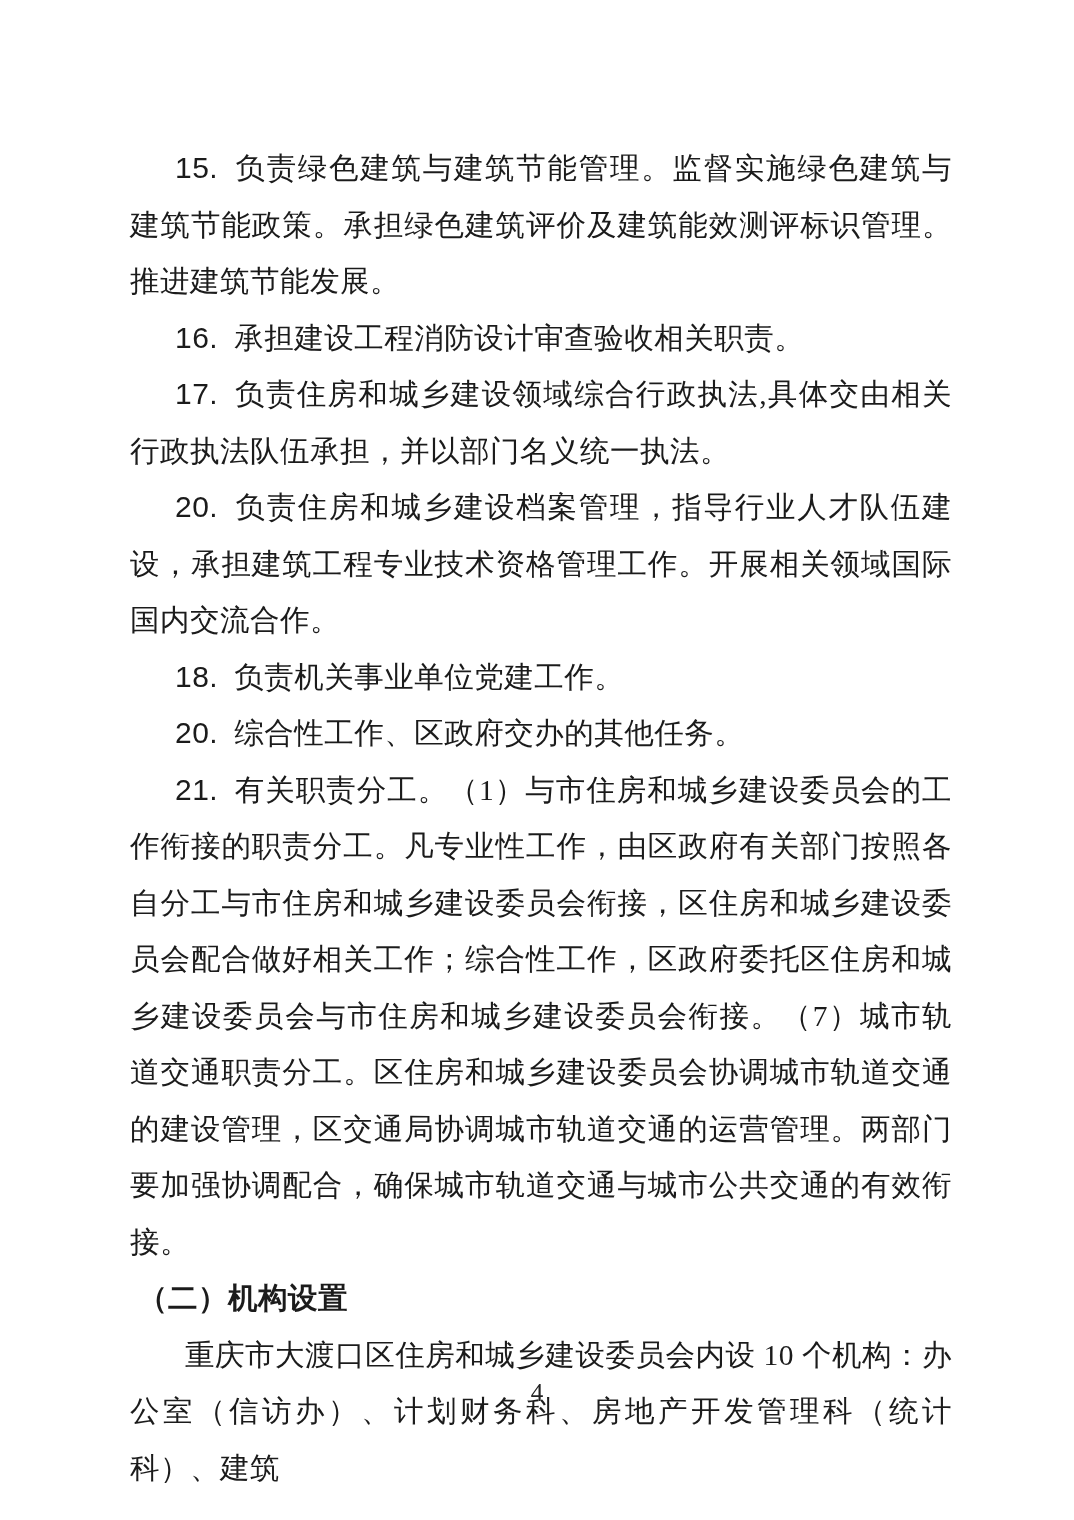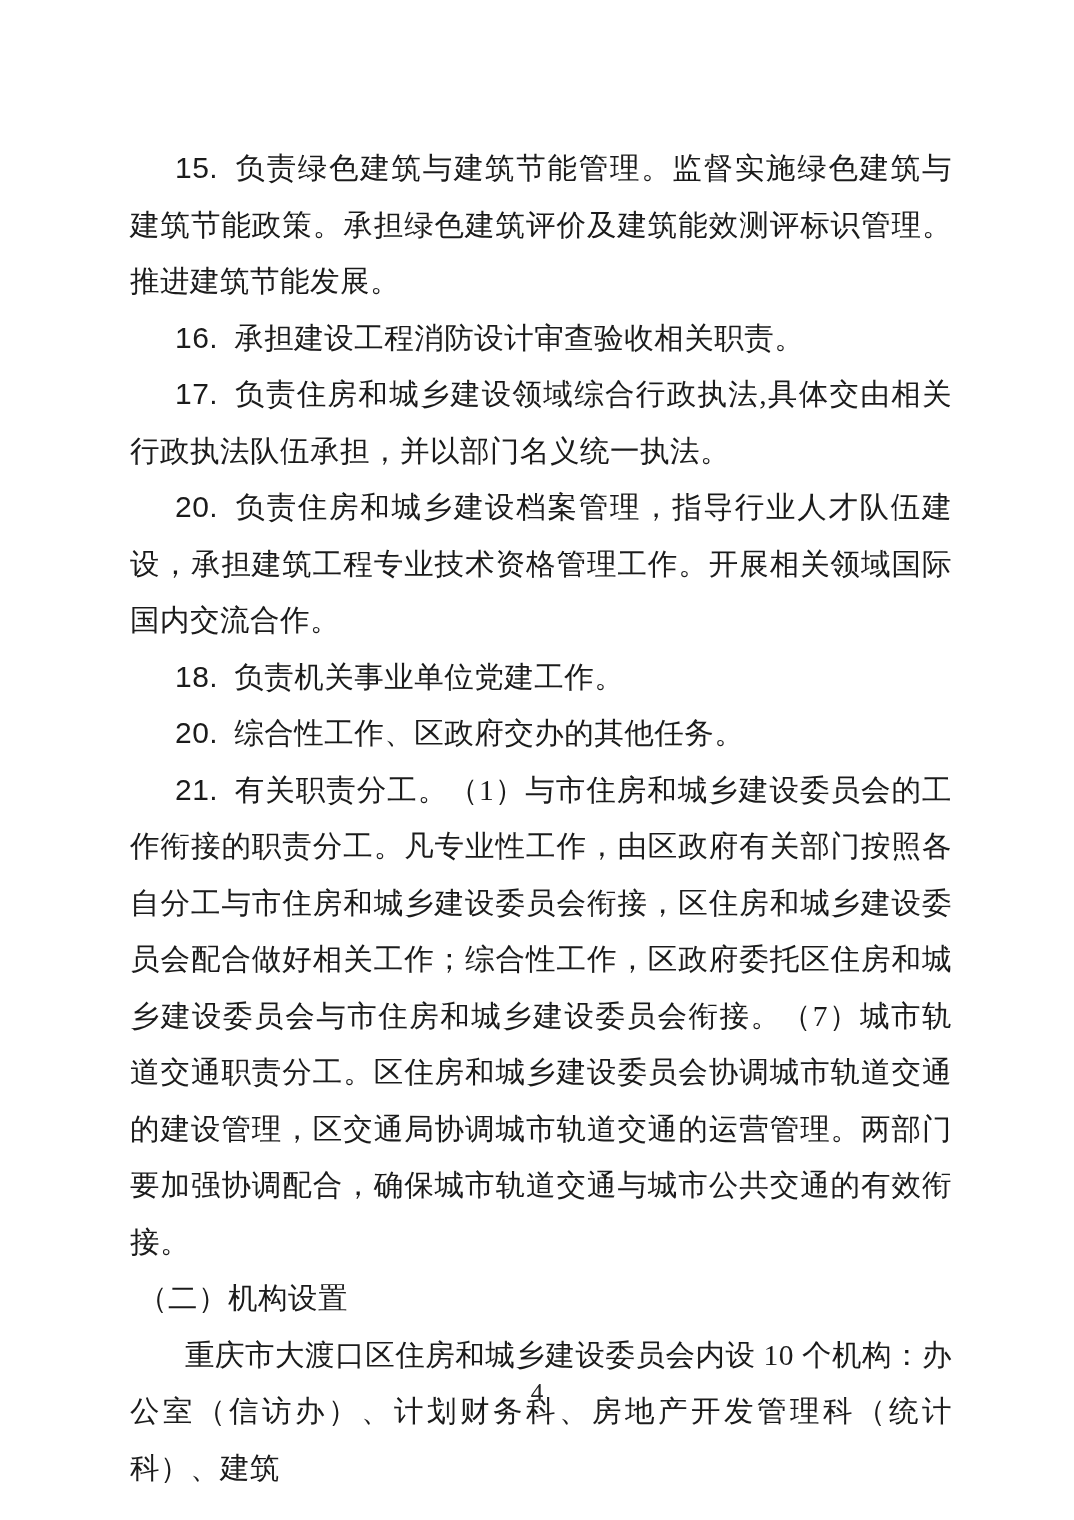--- a/index.html
+++ b/index.html
@@ -26,21 +26,21 @@
     letter-spacing:0.5px;
     word-break:break-all;
   }
   .para .num{
     font-family:"Liberation Sans","DejaVu Sans",sans-serif;
     font-size:30px;
     margin-right:16px;
     letter-spacing:0.5px;
   }
   .para.heading{
-    font-weight:normal;
+    font-weight:bold;
     text-indent:8px;
   }
   .para.plain{
     text-indent:55px;
   }
   .pagenum{
     position:absolute;
     left:0;right:0;top:1378px;
     text-align:center;
     font-size:25px;

